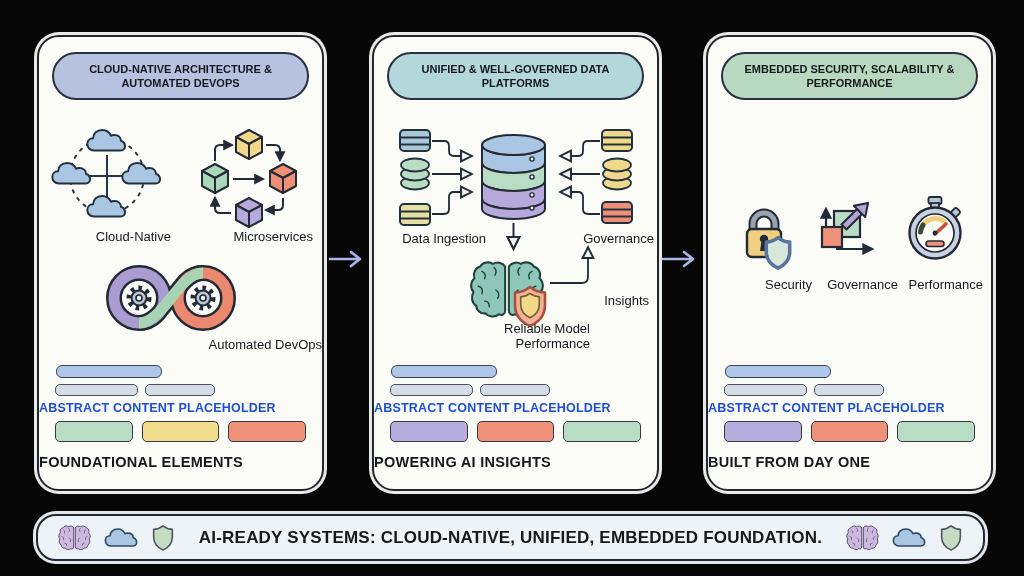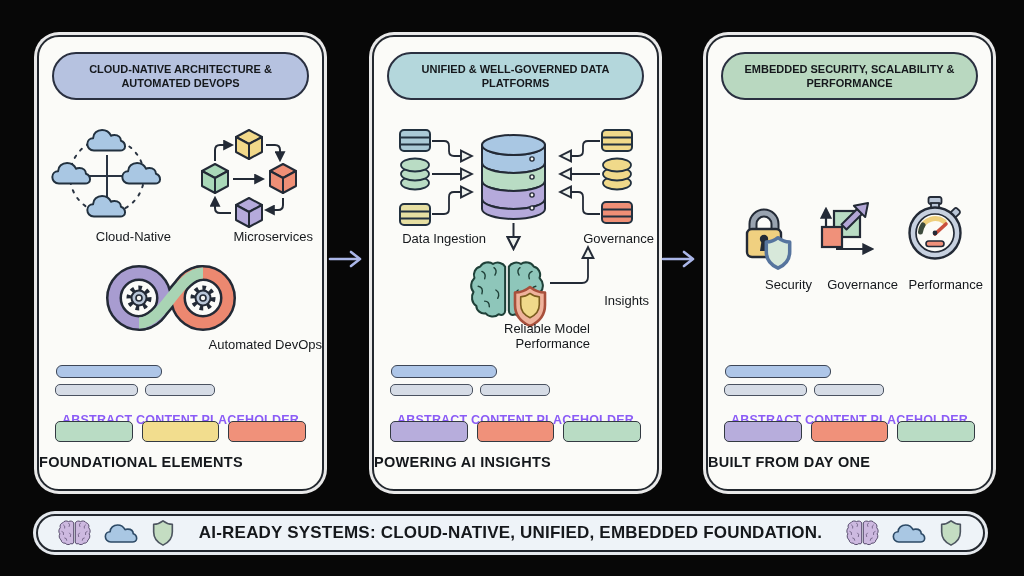--- a/index.html
+++ b/index.html
@@ -12,28 +12,28 @@
         border-radius:30px;padding:8px 6px;text-align:center;font-weight:bold;
         font-size:11px;line-height:1.28;color:#15181c;}
   .icon-svg{position:absolute;}
   .ilabel{position:absolute;text-align:right;font-size:13px;font-weight:500;color:#15181c;}
   .bar1{position:absolute;top:328px;left:17px;width:104px;height:11px;border-radius:6px;
         background:#aec6e8;border:1.5px solid #3d4657;}
   .bar2a{position:absolute;top:347px;left:16px;width:81px;height:10px;border-radius:5px;
         background:#d6dce6;border:1.5px solid #4a5260;}
   .bar2b{position:absolute;top:347px;left:106px;width:68px;height:10px;border-radius:5px;
         background:#d6dce6;border:1.5px solid #4a5260;}
-  .ph-label{position:absolute;top:364px;left:0;right:0;text-align:center;font-size:12.5px;
-        font-weight:600;letter-spacing:.2px;color:#8b5cf6;margin-top:12px;}
+  .ph-label{position:absolute;top:364px;left:0;right:0;text-align:left;font-size:12.5px;
+        font-weight:600;letter-spacing:.2px;color:#1d4ed8;}
   .chips{position:absolute;top:384px;left:16px;right:16px;display:flex;gap:9px;}
   .chip{flex:1;height:19px;border-radius:5px;border:1.5px solid #333a42;}
   .pfooter{position:absolute;top:417px;left:0;right:0;font-size:14.5px;
         font-weight:bold;letter-spacing:.3px;color:#15181c;}
   .flow-arrow{position:absolute;top:248px;}
-  #banner{position:absolute;left:36px;top:514px;width:949px;height:38px;background:#eef3f8;
+  #banner{position:absolute;left:36px;top:514px;width:949px;height:47px;background:#eef3f8;
         border:2px solid #23282f;border-radius:20px;box-shadow:0 0 0 3px #e4e8ed;
         display:flex;align-items:center;justify-content:space-between;padding:0 20px;box-sizing:border-box;}
   .bicons{display:flex;align-items:center;gap:13px;}
   #banner-text{font-size:17px;font-weight:bold;color:#15181c;letter-spacing:.2px;}
   #hidden-defs{position:absolute;width:0;height:0;overflow:hidden;}
 </style>
 </head>
 <body>
 
 <svg id="hidden-defs" aria-hidden="true">

